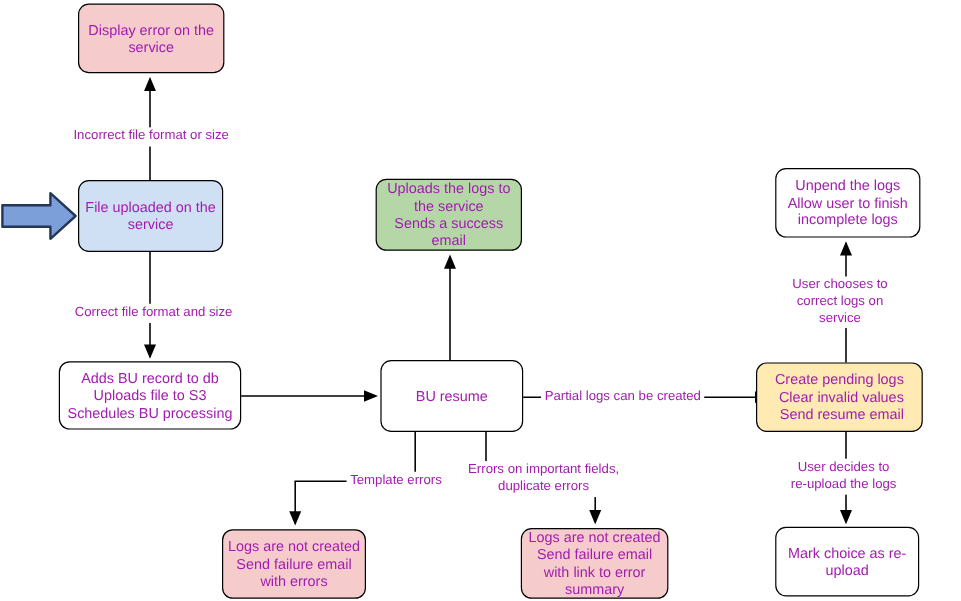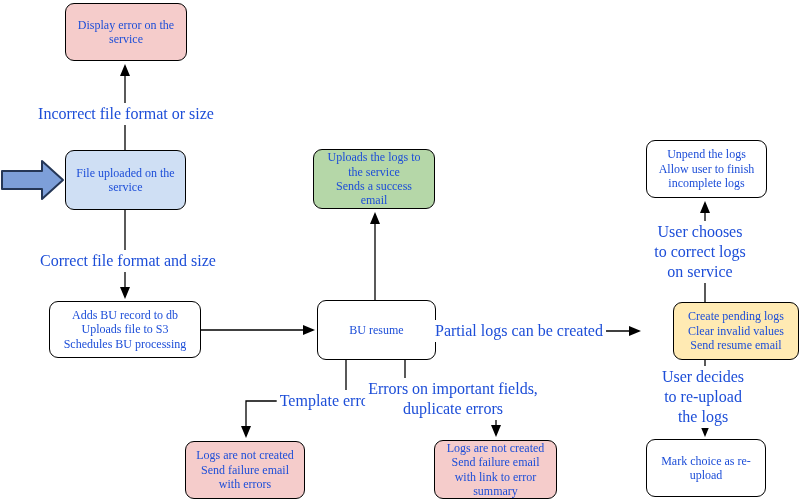--- a/index.html
+++ b/index.html
@@ -2,22 +2,22 @@
 <html><head>
 <meta charset="utf-8">
 <style>
   html, body { margin: 0; padding: 0; background: #ffffff; }
   .canvas {
     position: relative;
     width: 801px;
     height: 501px;
     background: #ffffff;
     overflow: hidden;
-    font-family: Liberation Serif, serif;
-    color: #1d4ed8;
+    font-family: Liberation Sans, sans-serif;
+    color: #a21caf;
   }
   svg.edges {
     position: absolute;
     left: 0; top: 0;
     width: 801px; height: 501px;
   }
   .node {
     position: absolute;
     box-sizing: border-box;
     border: 1.3px solid #000000;
@@ -34,34 +34,34 @@
   .node.pink   { background: #f5cccb; }
   .node.blue   { background: #cfdff4; }
   .node.green  { background: #b5d7a8; }
   .node.yellow { background: #ffeab3; }
   .node.white  { background: #ffffff; }
 
   .edge-label {
     position: absolute;
     transform: translate(-50%, -50%);
     background: #ffffff;
-    font-size: 16px;
+    font-size: 11px;
     line-height: 1.25;
     padding: 1px 3px;
     text-align: center;
     white-space: pre-line;
   }
 
   
   #n-display-error        { left: 65px;  top: 3px;   width: 122px; height: 58px; }
   #n-file-uploaded        { left: 65px;  top: 150px; width: 121px; height: 60px; }
   #n-adds-bu              { left: 49px;  top: 301px; width: 152px; height: 57px; }
   #n-bu-service           { left: 317px; top: 300px; width: 119px; height: 60px; }
   #n-uploads-logs         { left: 313px; top: 149px; width: 122px; height: 60px; }
-  #n-create-pending       { left: 673px; top: 302px; width: 126px; height: 58px; }
+  #n-create-pending       { left: 630px; top: 302px; width: 139px; height: 58px; text-align: right; }
   #n-unpend               { left: 646px; top: 140px; width: 121px; height: 58px; }
   #n-mark-choice          { left: 646px; top: 439px; width: 120px; height: 58px; }
   #n-logs-failure-errors  { left: 185px; top: 441px; width: 120px; height: 58px; }
   #n-logs-failure-summary { left: 434px; top: 440px; width: 123px; height: 59px; }
 
   
   #l-incorrect    { left: 126px; top: 114px; }
   #l-correct      { left: 128px; top: 261px; }
   #l-valid        { left: 376px; top: 257px; }
   #l-partial      { left: 519px; top: 331px; }

